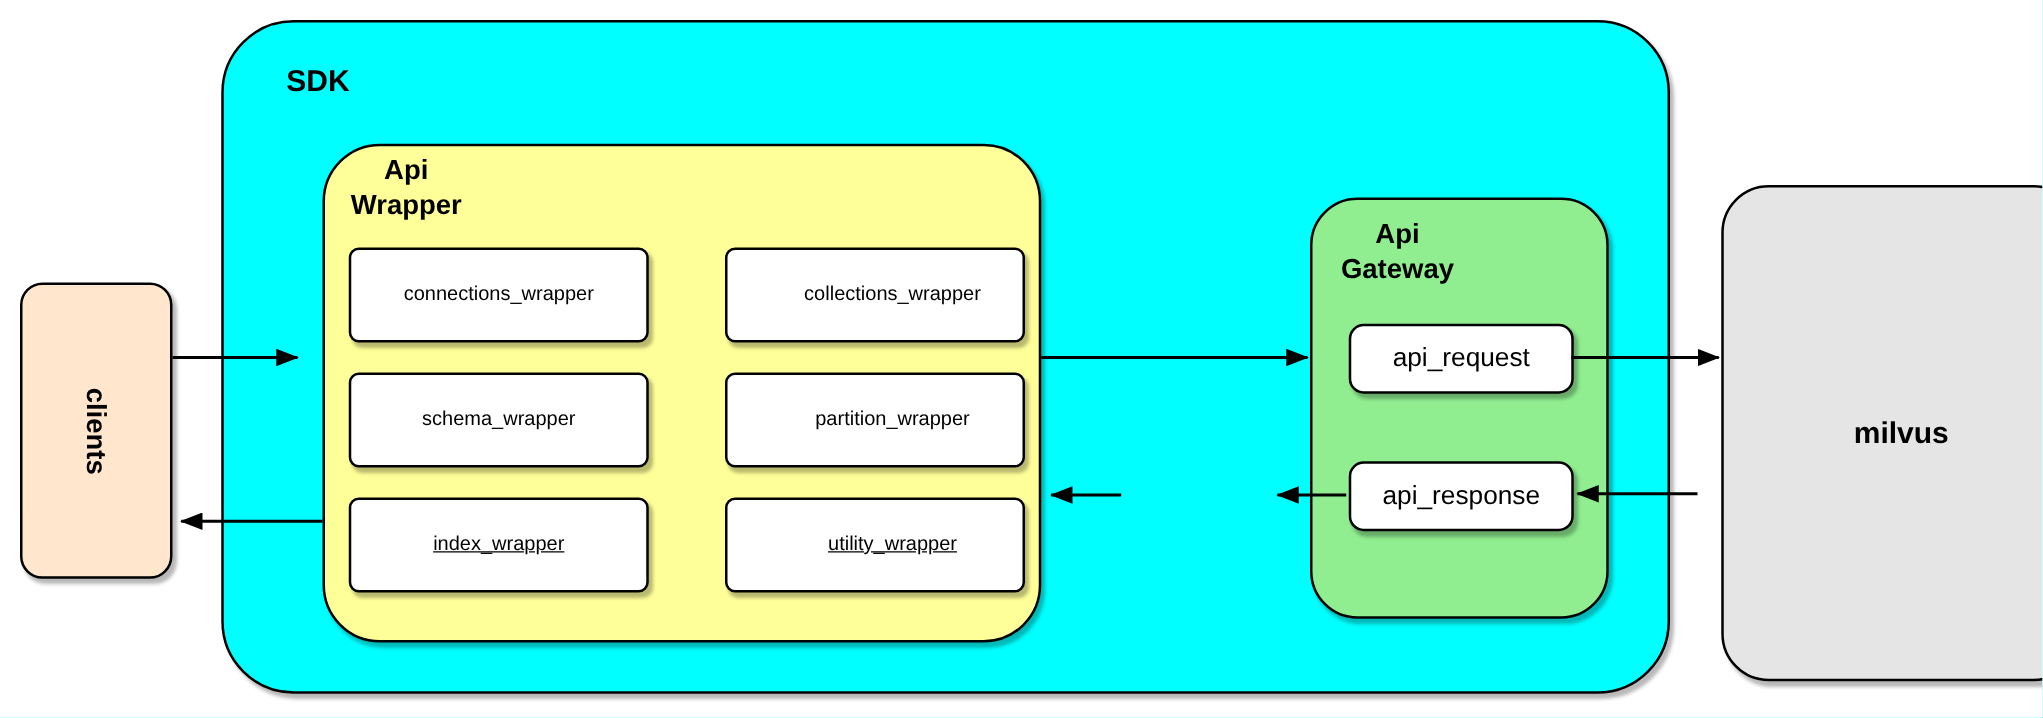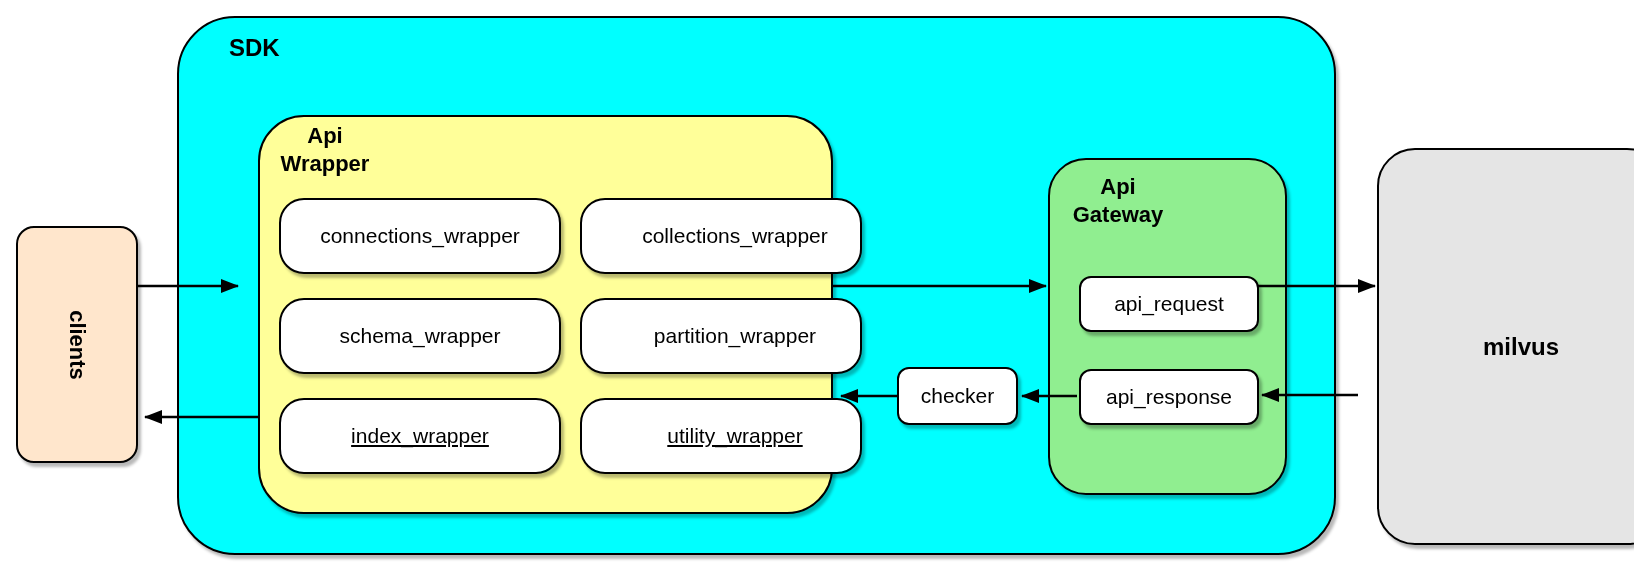--- a/index.html
+++ b/index.html
@@ -27,40 +27,40 @@
   .clients-label {
     transform: rotate(90deg);
     font-weight: bold; font-size: 22px; white-space: nowrap;
   }
   
   .sdk {
     left: 177px; top: 16px; width: 1159px; height: 539px;
     background: #00FFFF; border-radius: 58px;
   }
   .sdk-label {
-    position: absolute; left: 50px; top: 16px;
+    position: absolute; left: 50px; top: 34px;
     font-weight: bold; font-size: 24px;
   }
   
   .api-wrapper {
     left: 258px; top: 115px; width: 575px; height: 399px;
     background: #FFFF99; border-radius: 46px;
   }
   .block-label {
     position: absolute;
     font-weight: bold; font-size: 22px; line-height: 28px;
     text-align: center;
   }
   .api-wrapper .block-label { left: 8px; top: 5px; width: 114px; }
   
   .wnode {
-    width: 282px; height: 76px;
-    background: #ffffff; border-radius: 25px;
+    width: 240px; height: 76px;
+    background: #ffffff; border-radius: 8px;
     display: flex; align-items: center; justify-content: center;
-    font-size: 21px; white-space: nowrap;
+    font-size: 16px; white-space: nowrap;
   }
   .wnode.c1 { left: 19px;  }
   .wnode.c2 { left: 320px; padding-left: 28px; }
   .wnode.r1 { top: 81px;  }
   .wnode.r2 { top: 181px; }
   .wnode.r3 { top: 281px; text-decoration: underline; }
   
   .checker {
     left: 897px; top: 367px; width: 121px; height: 58px;
     background: #ffffff; border-radius: 12px;
@@ -75,21 +75,21 @@
   .api-gateway .block-label { left: 6px; top: 13px; width: 124px; }
   .gnode {
     position: absolute;
     width: 180px; height: 56px; left: 29px;
     background: #ffffff; border: 2px solid #000; border-radius: 12px;
     box-sizing: border-box;
     display: flex; align-items: center; justify-content: center;
     font-size: 21px; white-space: nowrap;
     box-shadow: 3px 4px 3px rgba(0,0,0,0.28);
   }
-  .gnode.request  { top: 116px;  }
+  .gnode.request  { top: 99px;  }
   .gnode.response { top: 209px; }
   
   .milvus {
     left: 1377px; top: 148px; width: 288px; height: 397px;
     background: #E5E5E5; border-radius: 38px;
     display: flex; align-items: center; justify-content: center;
     font-weight: bold; font-size: 24px;
   }
   
   svg.arrows {
@@ -119,21 +119,20 @@
       <div>Wrapper</div>
     </div>
     <div class="shape wnode c1 r1">connections_wrapper</div>
     <div class="shape wnode c2 r1">collections_wrapper</div>
     <div class="shape wnode c1 r2">schema_wrapper</div>
     <div class="shape wnode c2 r2">partition_wrapper</div>
     <div class="shape wnode c1 r3">index_wrapper</div>
     <div class="shape wnode c2 r3">utility_wrapper</div>
   </div>
 
-  <div class="shape checker">checker</div>
 
   <div class="shape api-gateway">
     <div class="block-label">
       <div>Api</div>
       <div>Gateway</div>
     </div>
     <div class="gnode request">api_request</div>
     <div class="gnode response">api_response</div>
   </div>
 

